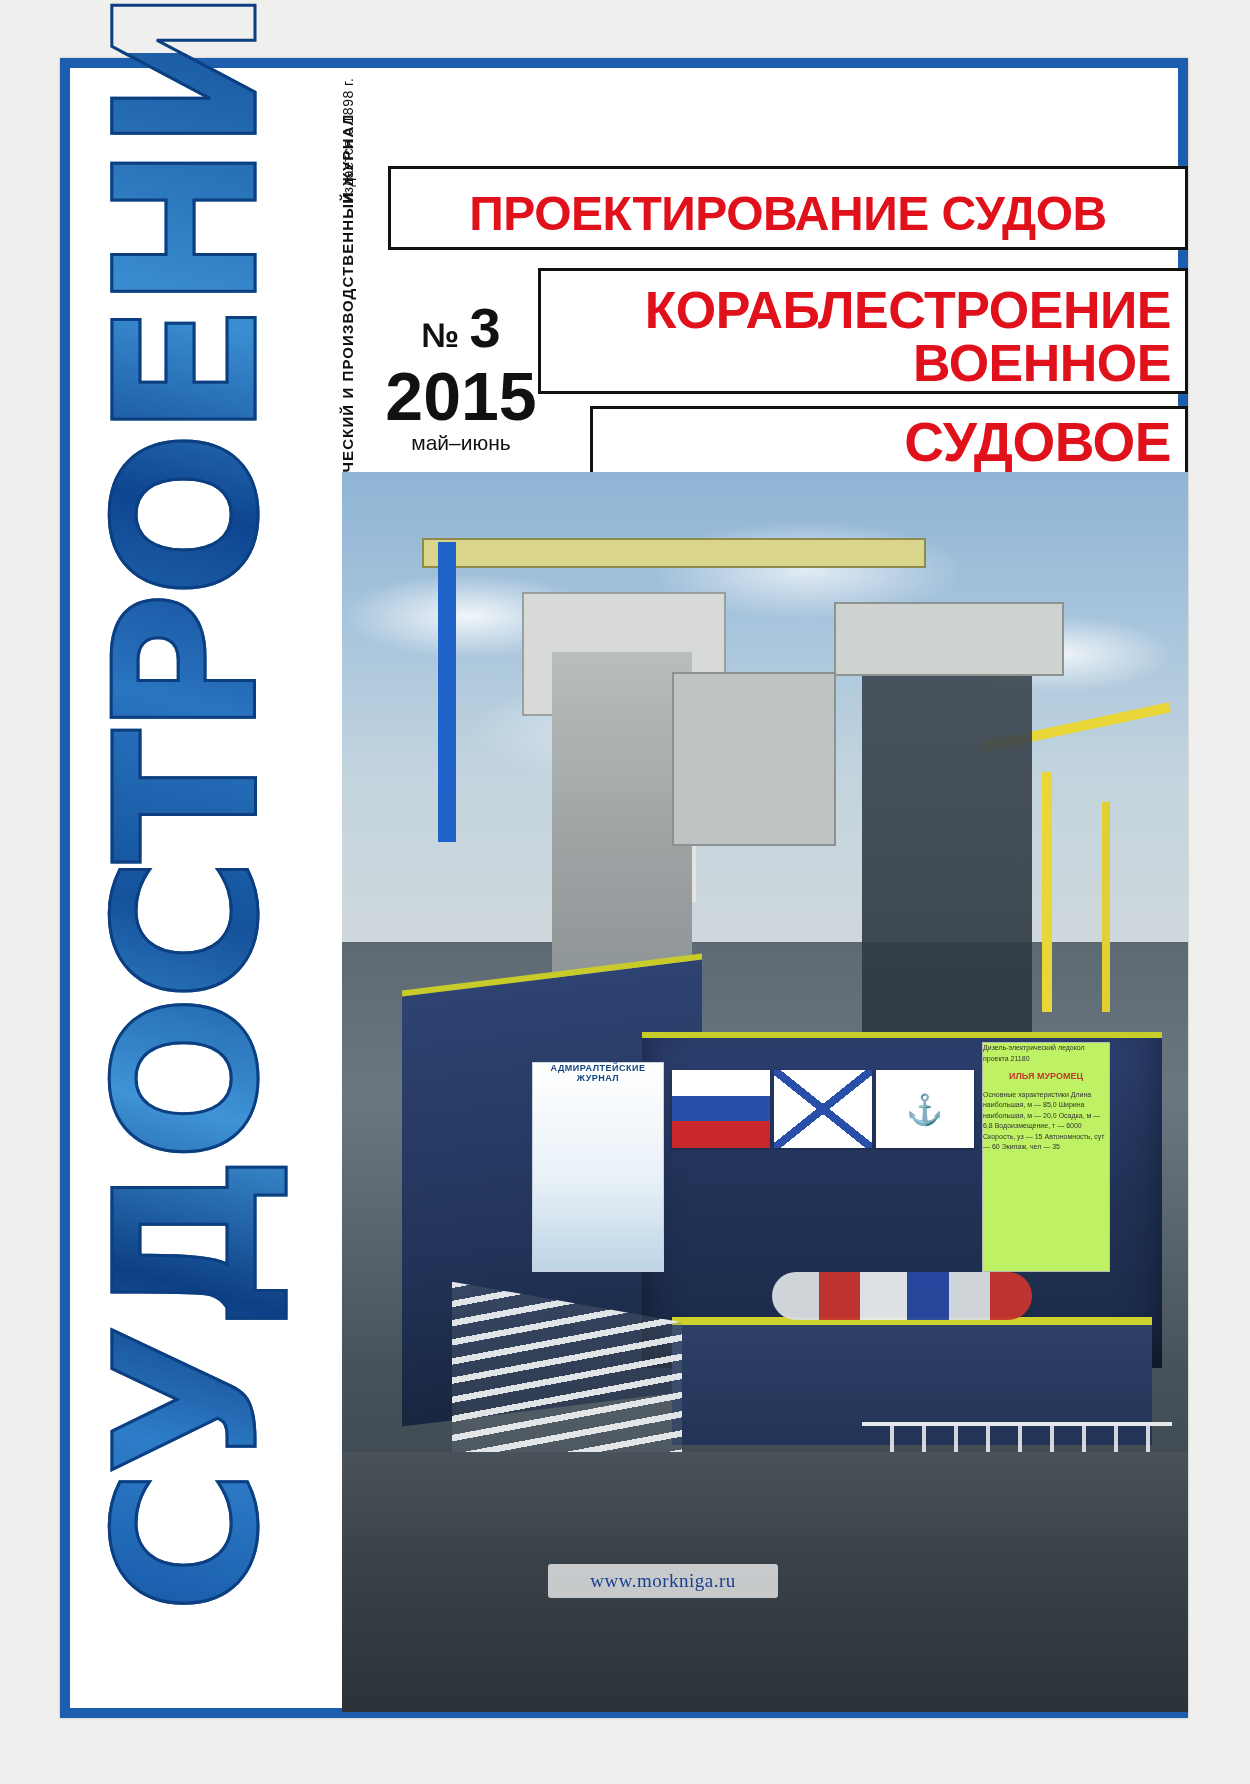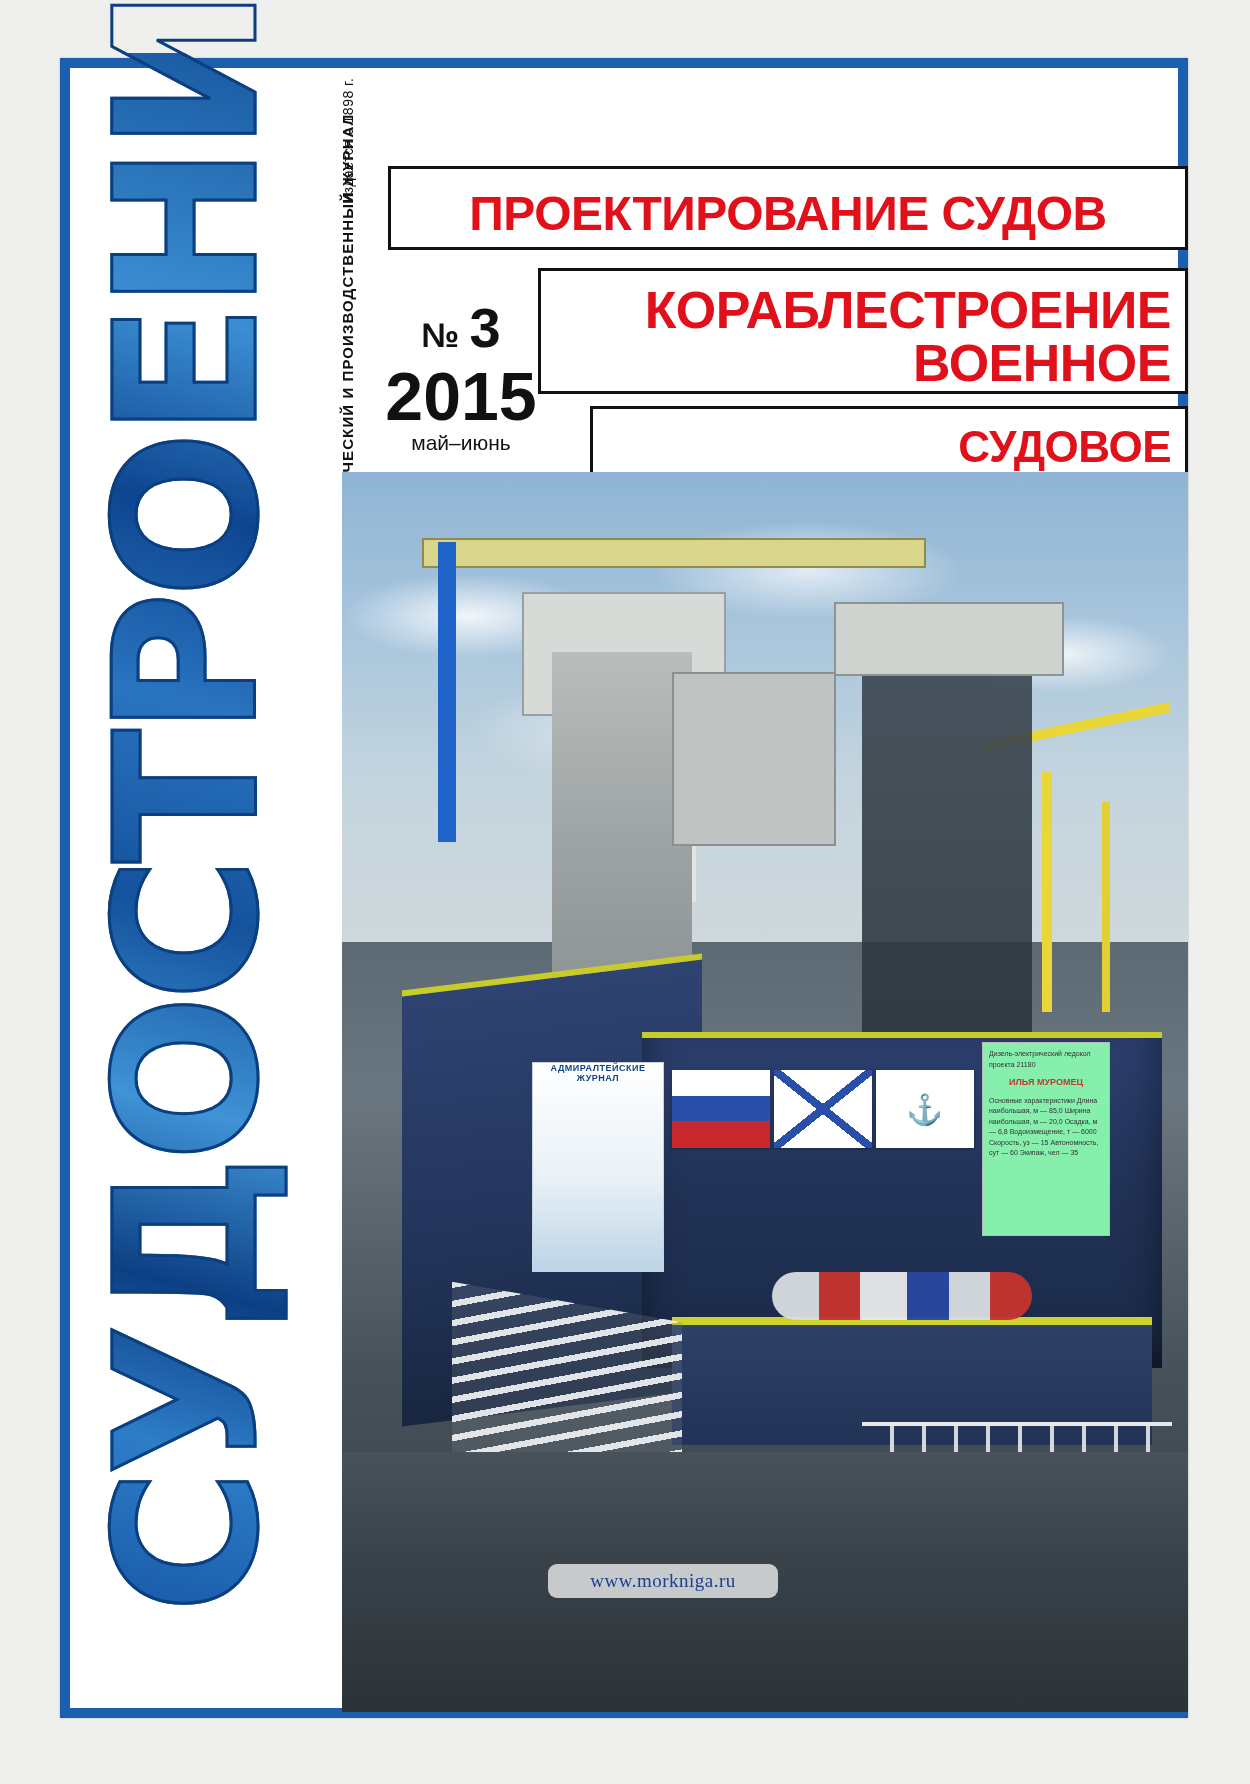--- a/index.html
+++ b/index.html
@@ -92,21 +92,21 @@
     align-items:center;
     justify-content:flex-end;
     padding:12px 14px 0 14px;
     line-height:1.02;
     text-align:right;
   }
   .hl span{display:block;}
 
   #hl1{left:318px;top:98px;width:800px;height:84px;font-size:48px;justify-content:center;border-width:3px;}
   #hl2{left:468px;top:200px;width:650px;height:126px;font-size:52px;}
-  #hl3{left:520px;top:338px;width:598px;height:116px;font-size:44px;}
+  #hl3{left:520px;top:338px;width:598px;height:116px;font-size:55px;}
   #hl4{left:560px;top:468px;width:558px;height:114px;font-size:48px;}
   #hl5{left:640px;top:594px;width:478px;height:72px;font-size:46px;}
 
   
   .photo{
     position:absolute;left:272px;top:404px;width:846px;height:1240px;
     overflow:hidden;background:#6f7d86;
   }
   .sky{
     position:absolute;left:0;top:0;width:100%;height:470px;
@@ -191,23 +191,23 @@
     background:
       linear-gradient(to bottom right,transparent calc(50% - 4px),#2a4fa8 calc(50% - 4px),#2a4fa8 calc(50% + 4px),transparent calc(50% + 4px)),
       linear-gradient(to bottom left,transparent calc(50% - 4px),#2a4fa8 calc(50% - 4px),#2a4fa8 calc(50% + 4px),transparent calc(50% + 4px));
   }
   .flag-spb{left:534px;background:#fff;}
   .flag-spb:after{
     content:"⚓";position:absolute;left:50%;top:50%;transform:translate(-50%,-50%);
     font-size:30px;color:#1a3f86;
   }
   .infoboard{
-    position:absolute;left:640px;top:570px;width:128px;height:194px;
-    background:#86efac;border:1px solid #b9bcb5;
-    font-size:7px;color:#333;padding:6px;box-sizing:border-box;line-height:1.5;
+    position:absolute;left:640px;top:570px;width:128px;height:230px;
+    background:#bef264;border:1px solid #b9bcb5;
+    font-size:7px;color:#333;box-sizing:border-box;line-height:1.5;
   }
   .infoboard .ttl{color:#c0392b;font-weight:bold;font-size:9px;display:block;text-align:center;margin:6px 0;}
   .sacks{
     position:absolute;left:430px;top:800px;width:260px;height:48px;
     background:linear-gradient(90deg,#d8dde0 0 18%,#c7332e 18% 34%,#e8eaec 34% 52%,#2747a0 52% 68%,#d8dde0 68% 84%,#c7332e 84% 100%);
     border-radius:24px;opacity:.95;
   }
   .platform{
     position:absolute;left:330px;top:845px;width:480px;height:120px;
     background:linear-gradient(180deg,#2e4066 0%,#223357 100%);
@@ -224,21 +224,21 @@
     background:repeating-linear-gradient(90deg,transparent 0 28px,rgba(230,233,234,.9) 28px 32px);
   }
   .pallets{
     position:absolute;left:380px;top:1040px;width:300px;height:70px;
     background:repeating-linear-gradient(90deg,#d6dadd 0 14px,#aeb5ba 14px 18px);
     transform:skewX(-12deg);
   }
   .watermark{
     position:absolute;left:206px;top:1092px;width:230px;height:34px;
     background:rgba(255,255,255,.72);
-    border-radius:9px;
+    border-radius:3px;
     display:flex;align-items:center;justify-content:center;
     font-family:"Liberation Serif",serif;
     font-size:19px;color:#1b3f8f;letter-spacing:.5px;
   }
 </style>
 </head>
 <body>
 
 <div class="page">
   <div class="cover">

